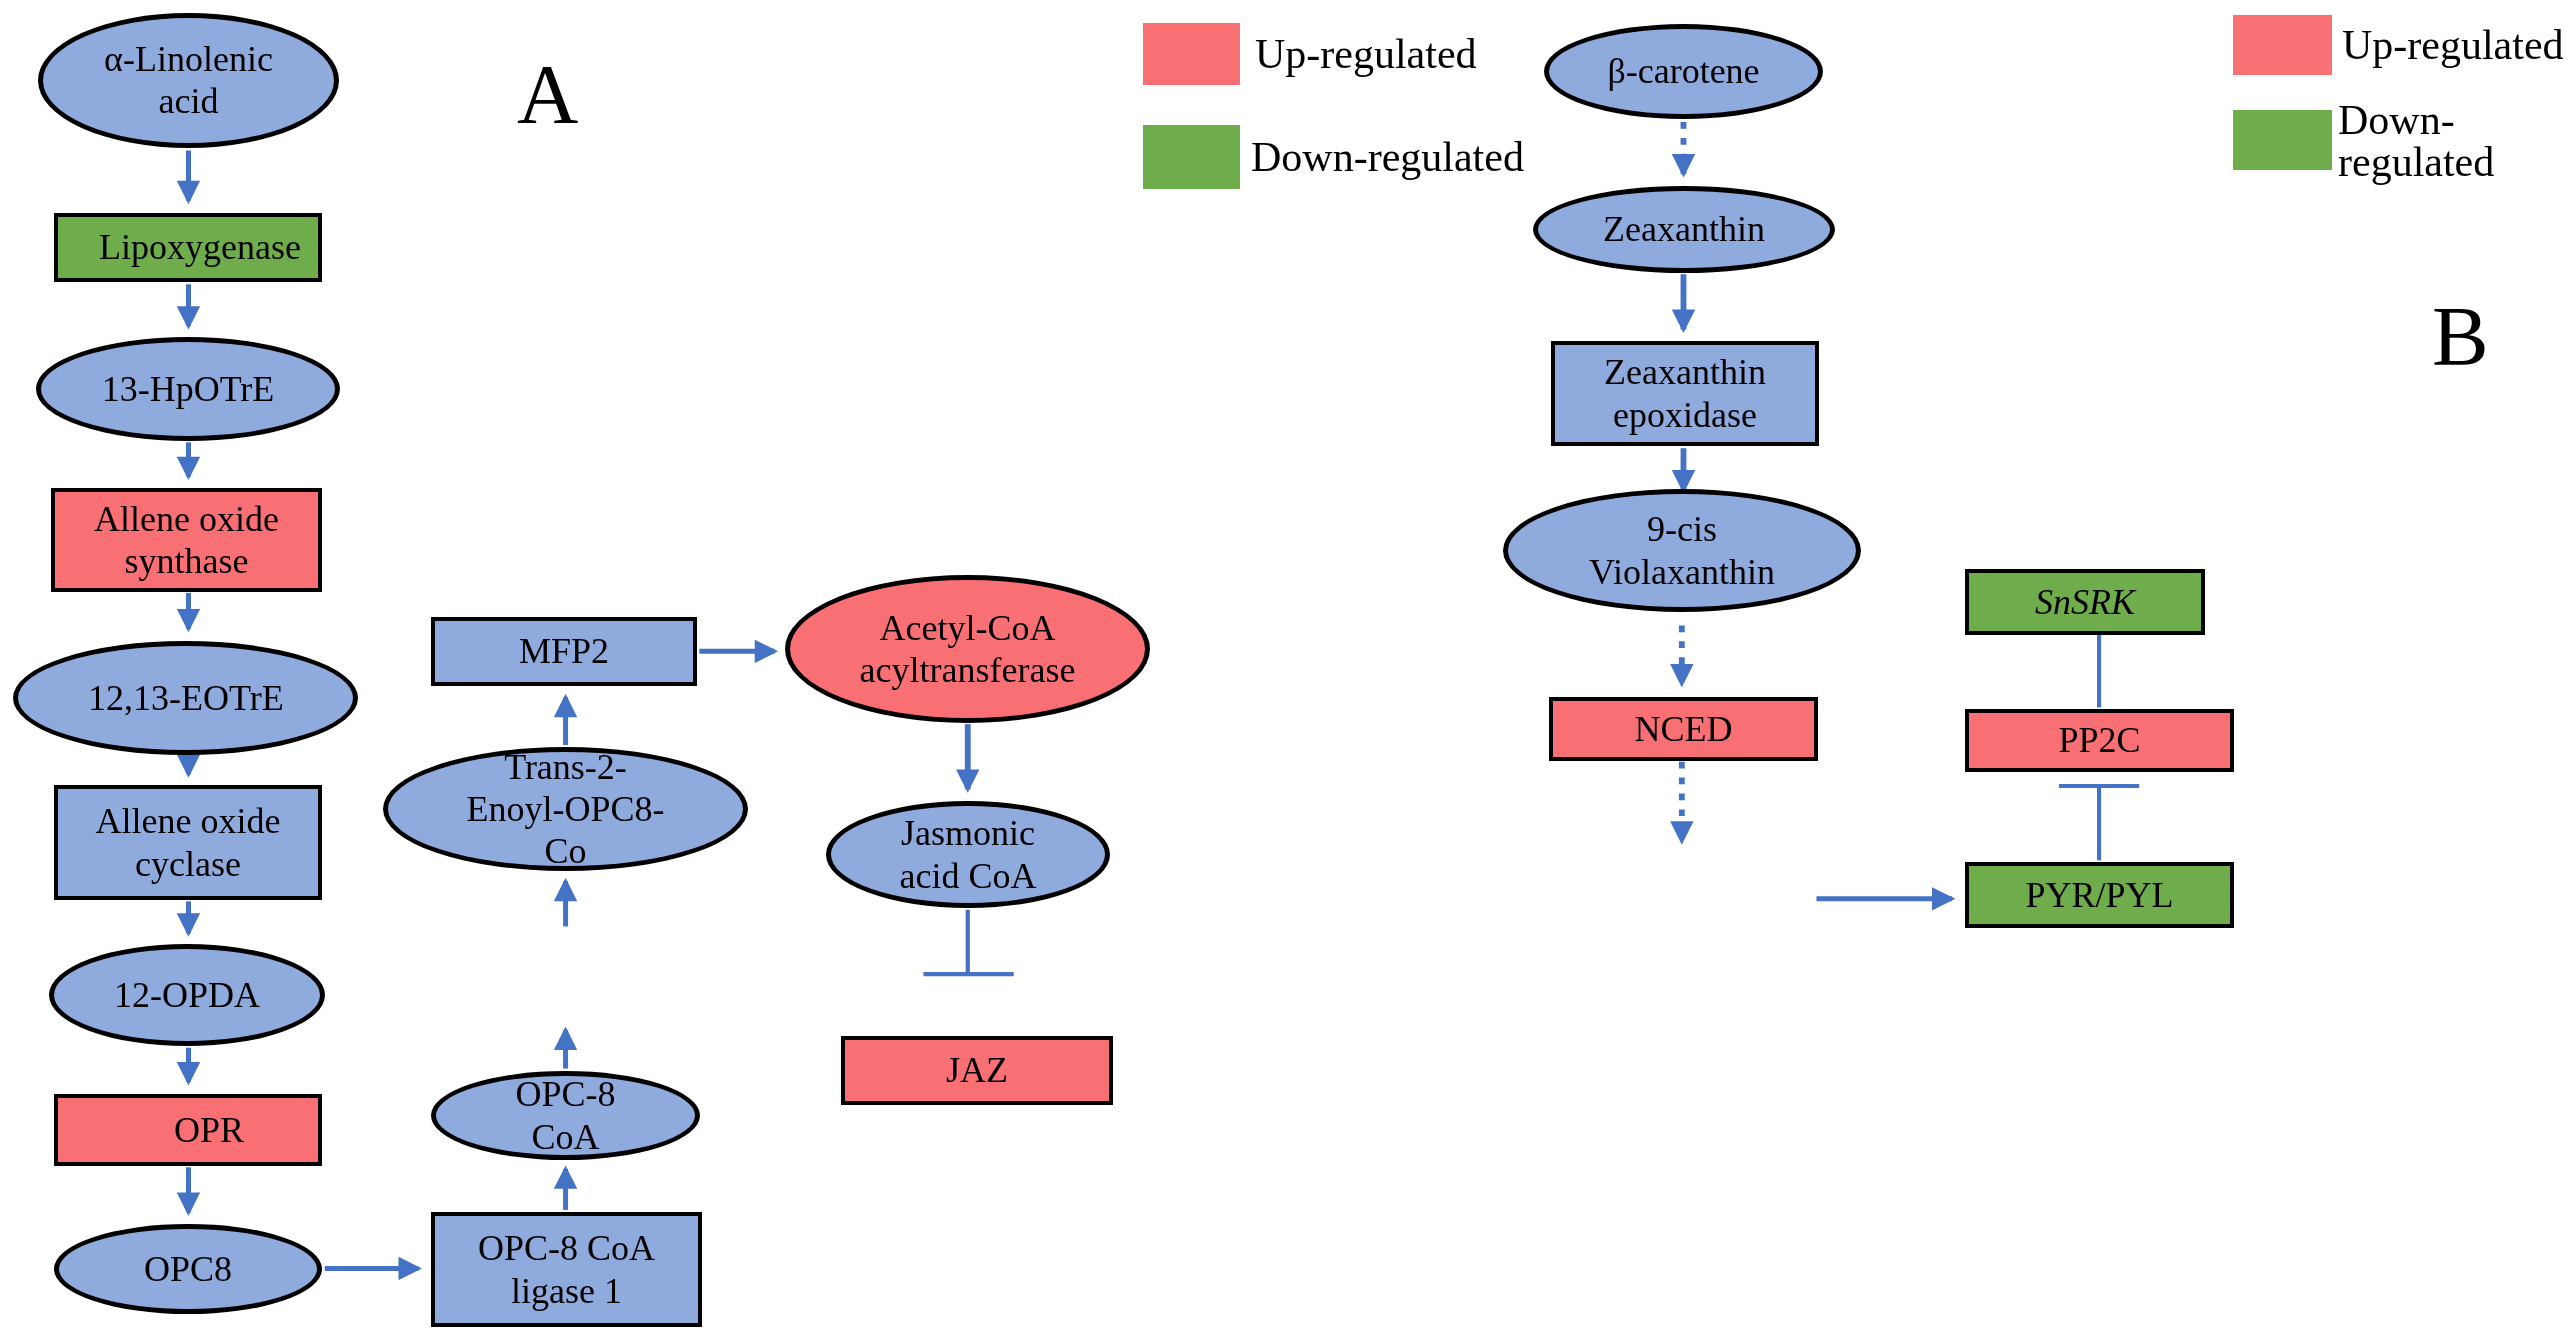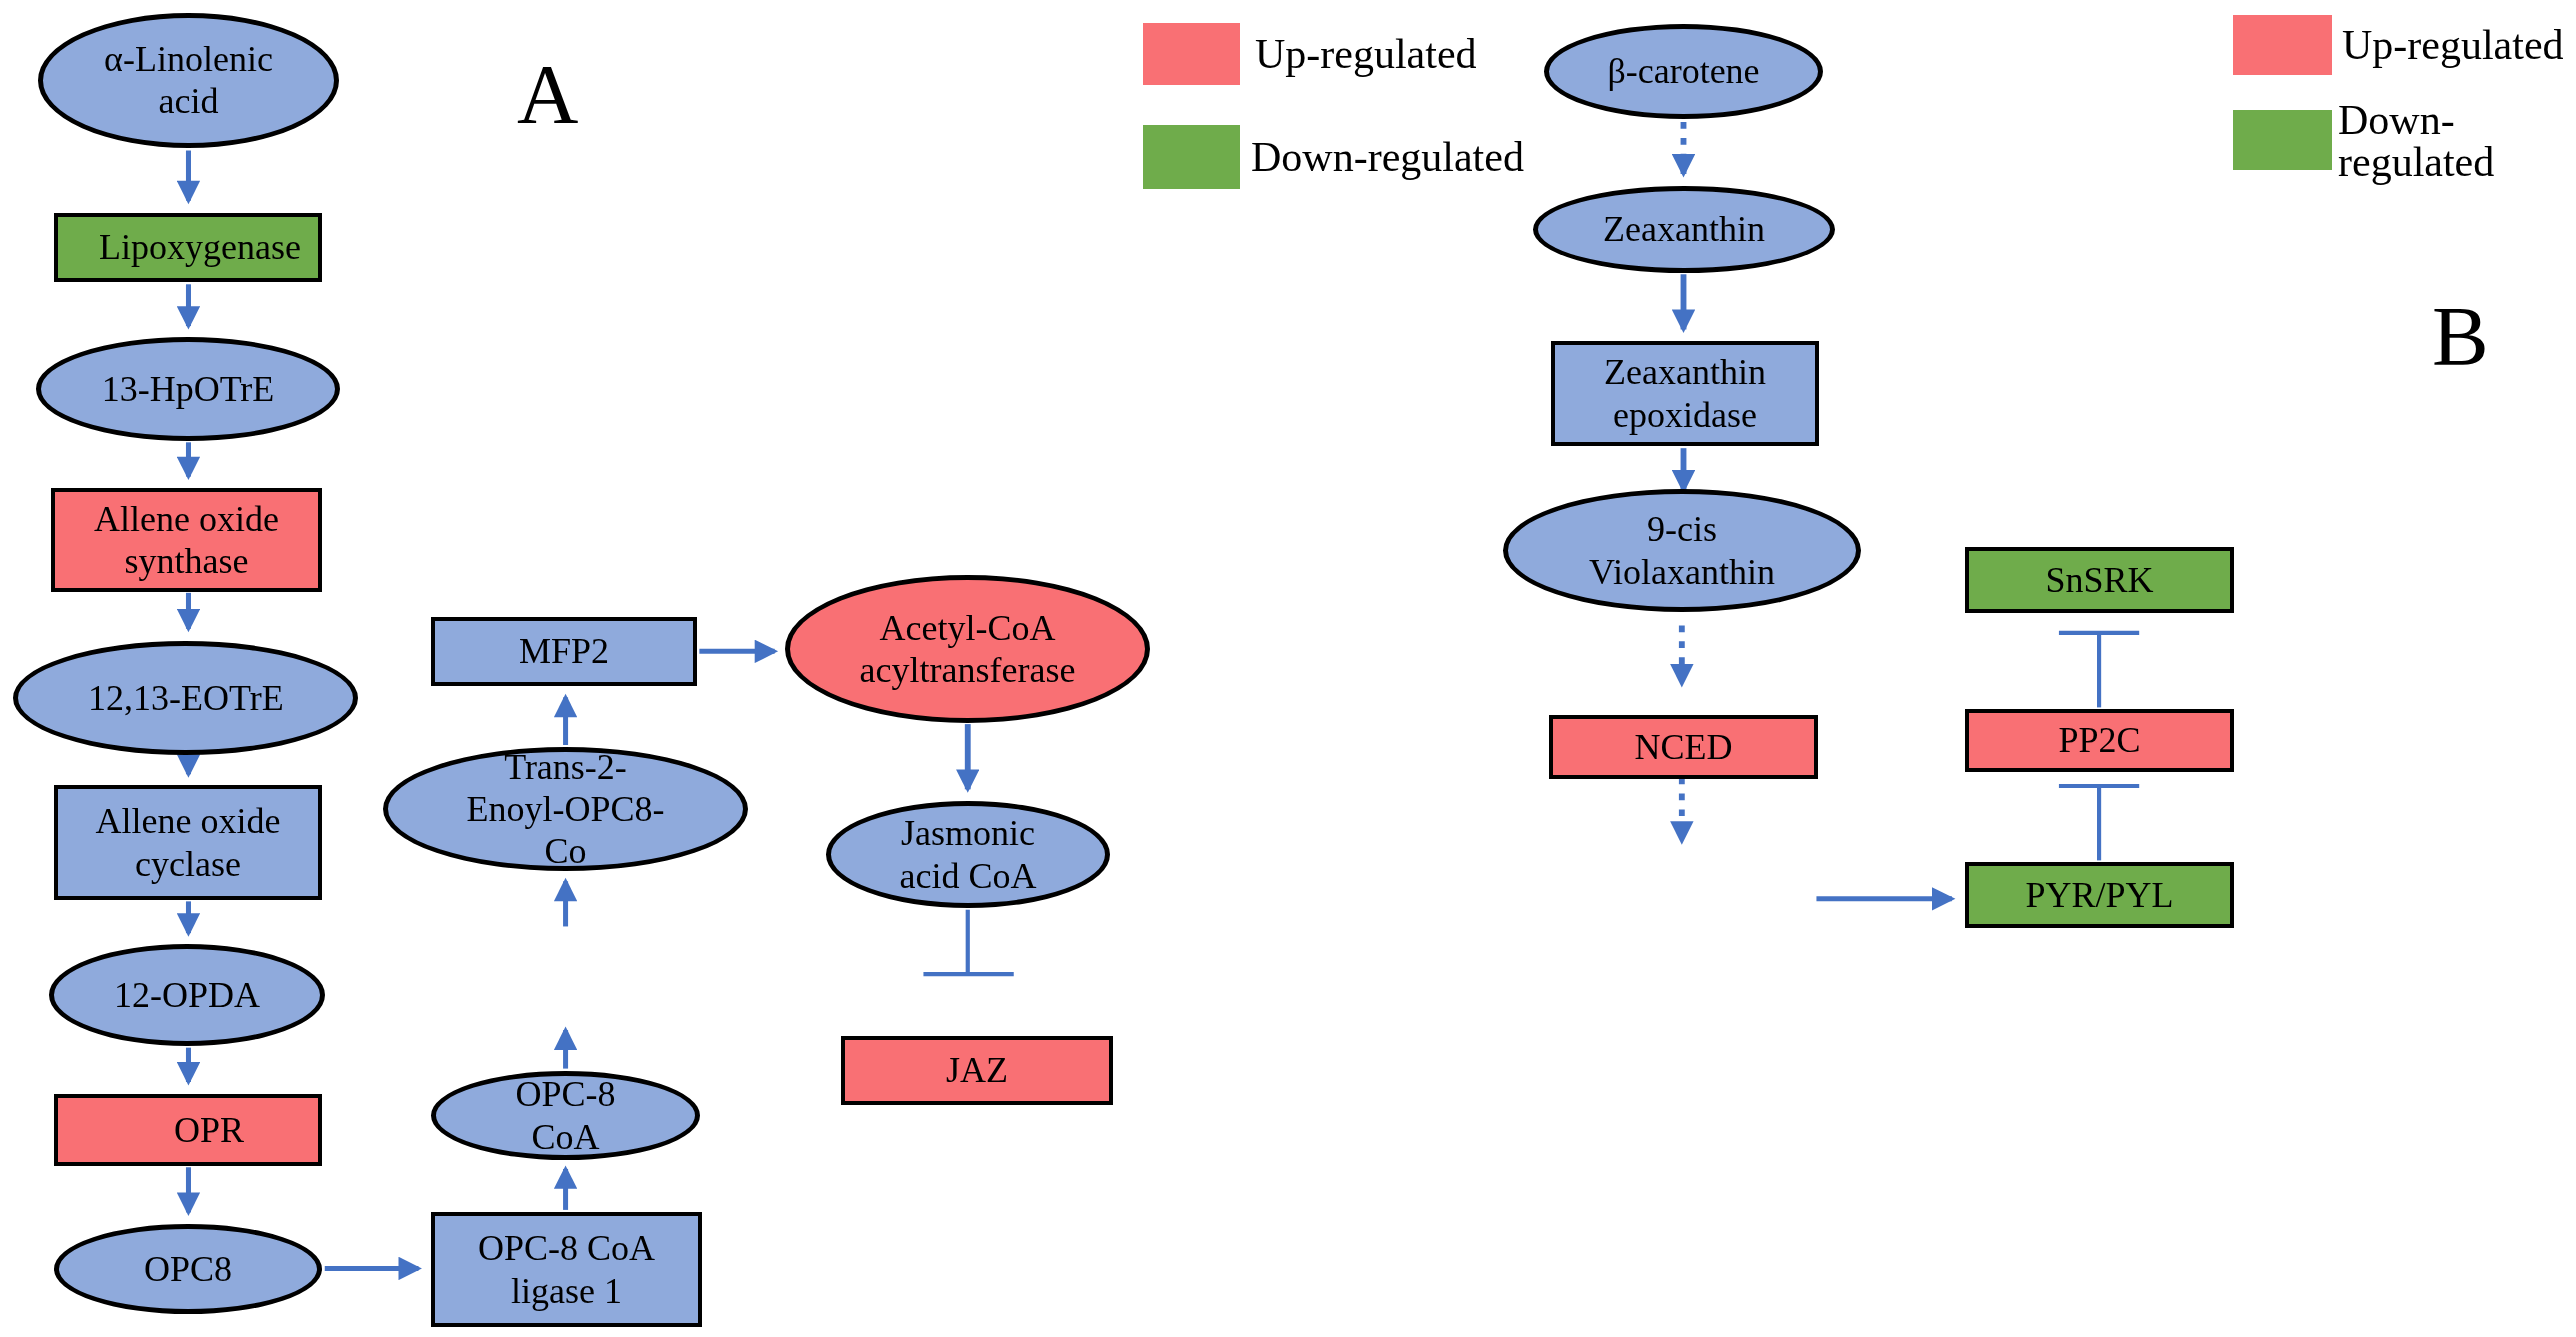--- a/index.html
+++ b/index.html
@@ -186,20 +186,20 @@
   <div class="node ellipse fill-up" style="left:785px;top:575px;width:365px;height:148px;">Acetyl-CoA
 acyltransferase</div>
   <div class="node box fill-up" style="left:841px;top:1036px;width:272px;height:69px;">JAZ</div>
 
   <div class="node ellipse fill-blue" style="left:1544px;top:24px;width:279px;height:95px;">β-carotene</div>
   <div class="node ellipse fill-blue" style="left:1533px;top:186px;width:302px;height:87px;">Zeaxanthin</div>
   <div class="node box fill-blue" style="left:1551px;top:341px;width:268px;height:105px;">Zeaxanthin
 epoxidase</div>
   <div class="node ellipse fill-blue" style="left:1503px;top:489px;width:358px;height:123px;">9-cis
 Violaxanthin</div>
-  <div class="node box fill-up" style="left:1549px;top:697px;width:269px;height:64px;margin-top:18px;">NCED</div>
-
-  <div class="node box fill-down" style="left:1965px;top:547px;width:269px;height:66px;">SnSRK</div>
+  <div class="node box fill-up" style="left:1549px;top:697px;width:269px;height:64px;">NCED</div>
+
+  <div class="node box fill-down" style="left:1965px;top:569px;width:240px;height:66px;font-style:italic;">SnSRK</div>
   <div class="node box fill-up" style="left:1965px;top:709px;width:269px;height:63px;">PP2C</div>
   <div class="node box fill-down" style="left:1965px;top:862px;width:269px;height:66px;">PYR/PYL</div>
 
 </div>
 
 
 </body></html>

